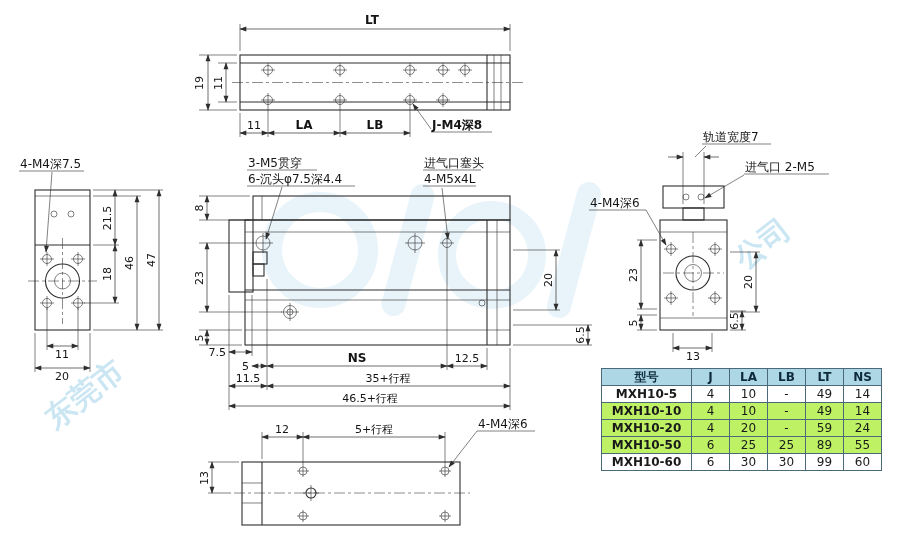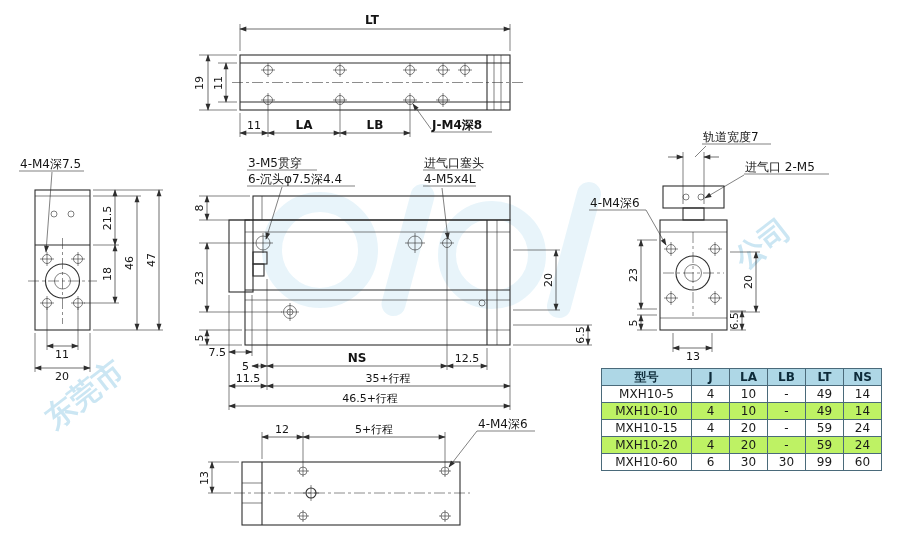--- a/index.html
+++ b/index.html
@@ -15,21 +15,21 @@
   .dnum{font-size:11px}
   .dvar{font-size:12px;font-weight:bold}
   .ctext{font-size:12px}
   .wmtext{font-weight:bold;fill:#cbe6f3}
   #spec-table{position:absolute;left:601px;top:368px;border-collapse:collapse;font-size:12px;background:#fff}
   #spec-table th,#spec-table td{border:1px solid #4a6a7a;text-align:center;padding:0 4px;height:16px;line-height:16px}
   #spec-table th{background:#aed7e6;font-weight:bold;color:#0d2b3a}
   #spec-table th.model-col{width:90px}
   #spec-table th.val-col{width:38px}
   #spec-table tr.alt td{background:#bef264}
-  #spec-table td.model{font-weight:normal}
+  #spec-table td.model{font-weight:bold}
 </style>
 </head>
 <body>
 
 <div id="sheet">
 <svg width="900" height="555" viewBox="0 0 900 555">
   <defs>
     <marker id="arr" viewBox="0 0 10 10" refX="9" refY="5" markerWidth="9" markerHeight="7" orient="auto-start-reverse" markerUnits="userSpaceOnUse">
       <path d="M0,1.5 L10,5 L0,8.5 Z" fill="#2e2e2e"></path>
     </marker>
@@ -384,36 +384,36 @@
           <td>14</td>
         </tr>
         <tr class="alt">
           <td class="model">MXH10-10</td>
           <td>4</td>
           <td>10</td>
           <td>-</td>
           <td>49</td>
           <td>14</td>
         </tr>
-        <tr>
-          <td class="model">MXH10-15</td>
-          <td>4</td>
-          <td>20</td>
-          <td>-</td>
-          <td>59</td>
-          <td>24</td>
-        </tr>
         <tr class="alt">
           <td class="model">MXH10-20</td>
           <td>4</td>
           <td>20</td>
           <td>-</td>
           <td>59</td>
           <td>24</td>
         </tr>
+        <tr class="alt">
+          <td class="model">MXH10-50</td>
+          <td>6</td>
+          <td>25</td>
+          <td>25</td>
+          <td>89</td>
+          <td>55</td>
+        </tr>
         <tr>
           <td class="model">MXH10-60</td>
           <td>6</td>
           <td>30</td>
           <td>30</td>
           <td>99</td>
           <td>60</td>
         </tr>
       </tbody>
 </table>

